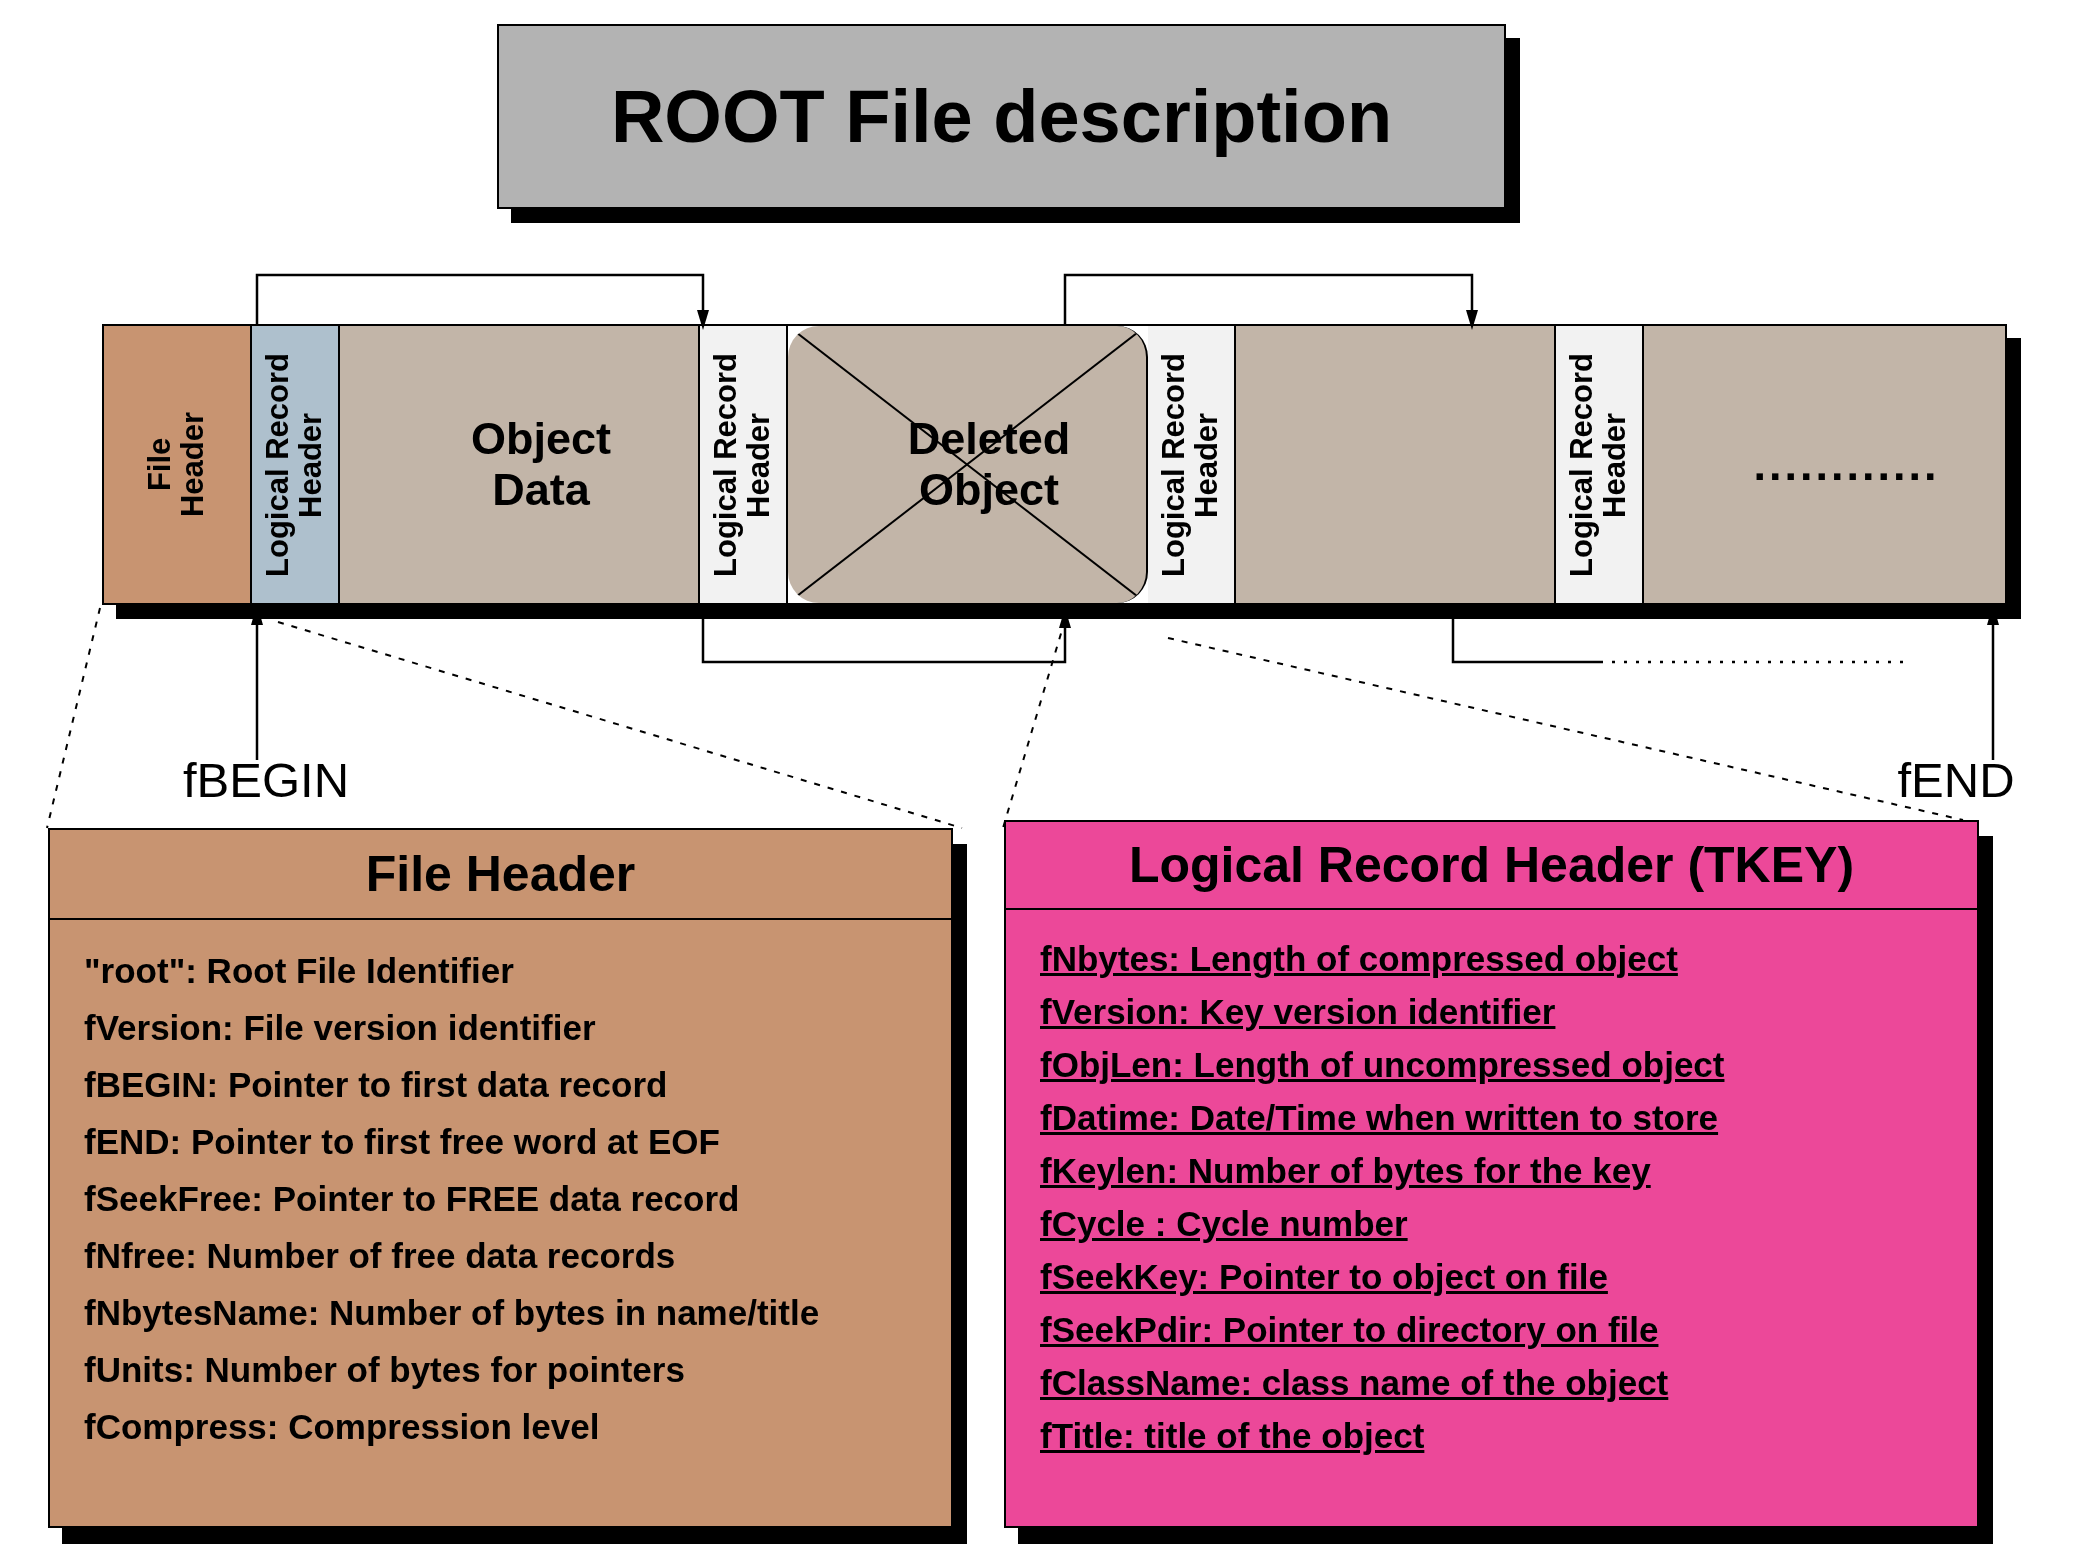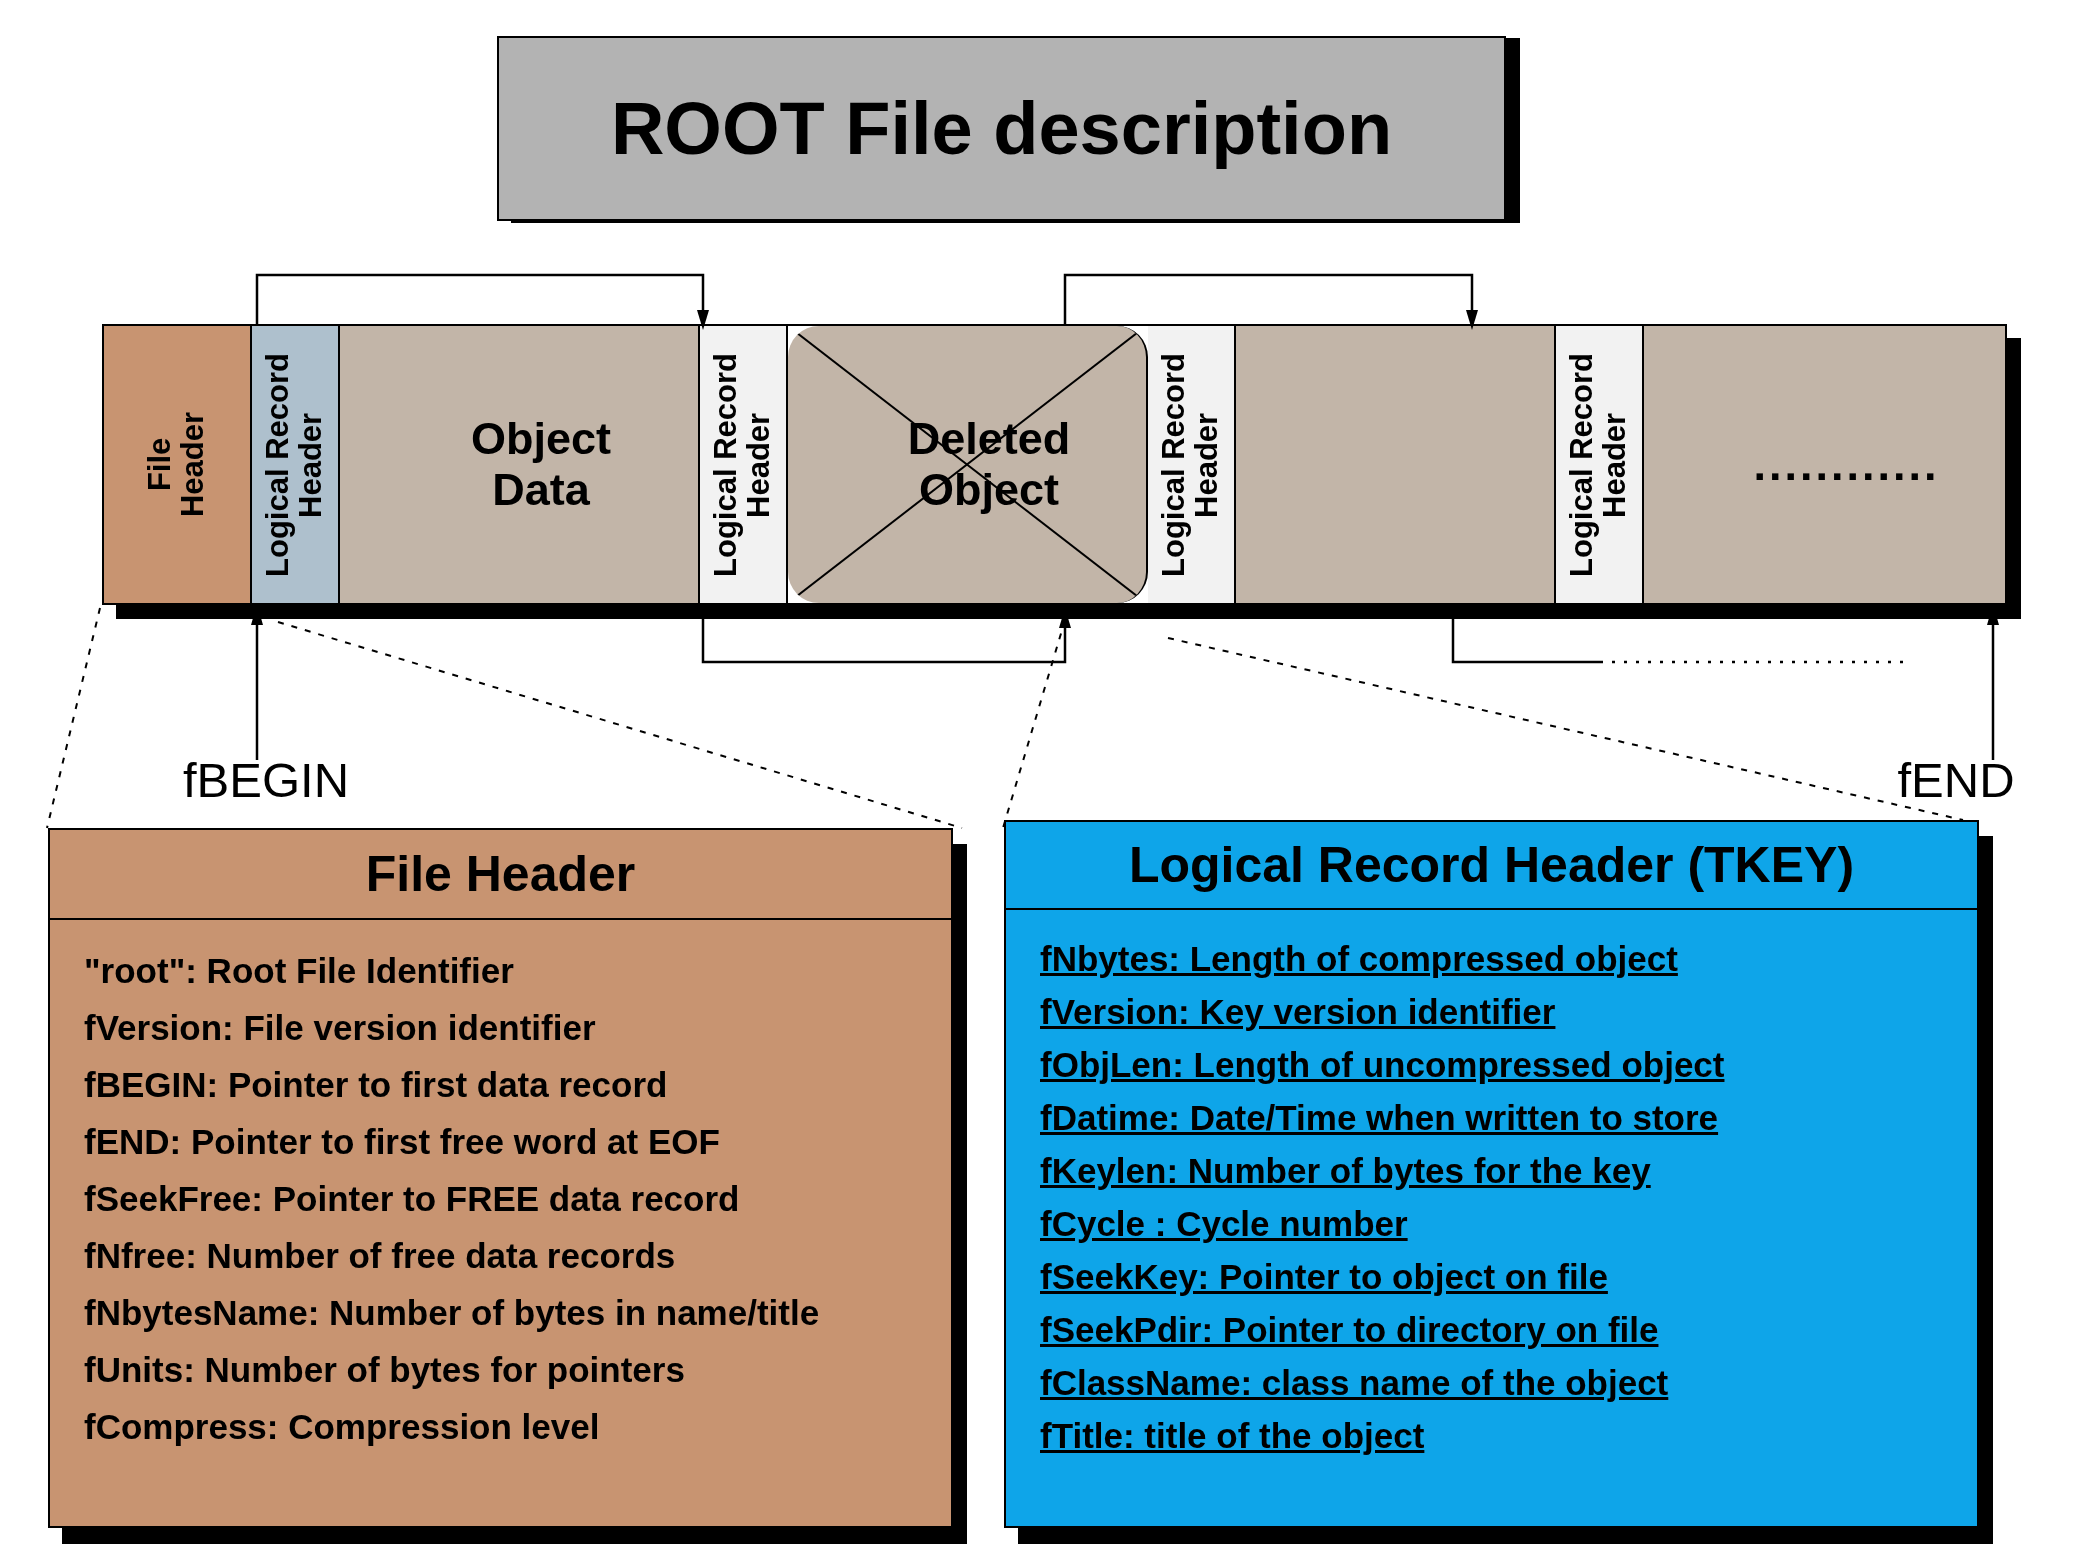--- a/index.html
+++ b/index.html
@@ -25,21 +25,20 @@
   #title-box {
     position: absolute;
     left: 497px; top: 24px;
     width: 1009px; height: 185px;
     background: #b3b3b3;
     border: 2px solid #000000;
     box-sizing: border-box;
     display: flex;
     align-items: center;
     justify-content: center;
-    margin-top: 12px;
   }
   #title-text {
     font-size: 74px;
     font-weight: bold;
     color: #000000;
     letter-spacing: 0px;
     white-space: nowrap;
   }
 
   
@@ -136,21 +135,21 @@
   .detail-item {
     font-size: 35px;
     font-weight: bold;
     color: #000000;
     white-space: nowrap;
   }
   #file-header-box  { background: #c89471; }
   #file-header-box .detail-title { line-height: 88px; height: 90px; }
   #file-header-box .detail-item  { line-height: 57px; }
 
-  #tkey-box { background: #0ea5e9; }
+  #tkey-box { background: #ec4899; }
   #tkey-box .detail-title { line-height: 86px; height: 88px; }
   #tkey-box .detail-item  { line-height: 53px; text-decoration: underline; }
 
   
   .ptr-label {
     position: absolute;
     font-size: 49px;
     font-weight: normal;
     color: #000000;
     white-space: nowrap;

